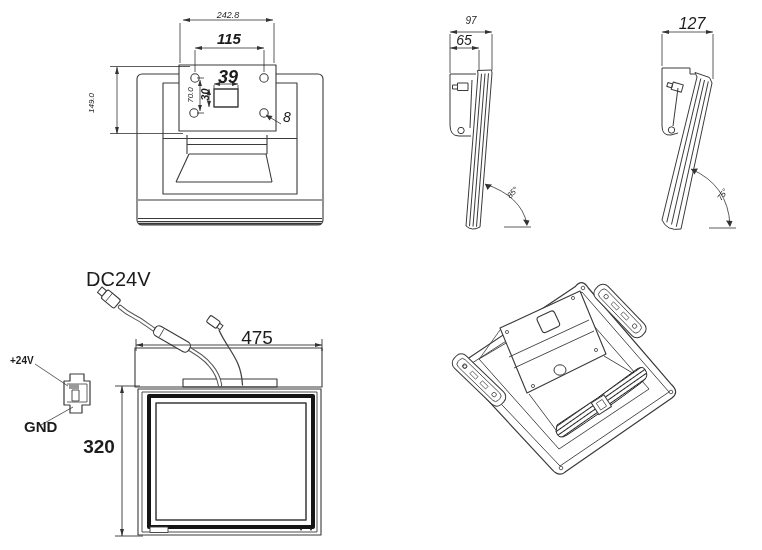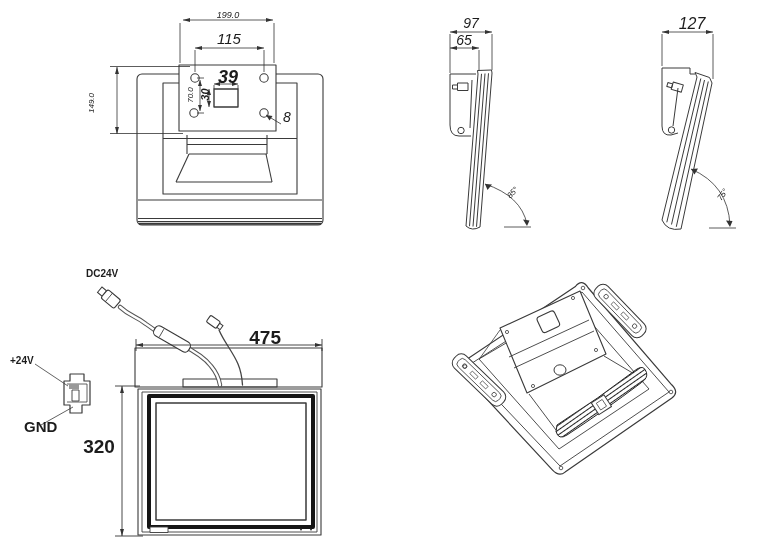--- a/index.html
+++ b/index.html
@@ -260,35 +260,35 @@
     </g>
     <g stroke-width="0.8">
       <circle cx="561" cy="468" r="1.8"></circle>
           <circle cx="671" cy="392" r="1.8"></circle>
       <circle cx="465" cy="366.5" r="1.8"></circle>
           <circle cx="583" cy="288" r="1.8"></circle>
     </g>
   </g>
 </svg>
 
-<div class="lab ctr it" style="left:200px;top:11px;width:56px;font-size:9px;">199.0</div>
-<div class="lab ctr it" style="left:204px;top:31px;width:50px;font-size:15px;">115</div>
+<div class="lab ctr it" style="left:200px;top:11px;width:56px;font-size:9px;">242.8</div>
+<div class="lab ctr it" style="left:204px;top:31px;width:50px;font-size:15px;font-weight:bold;">115</div>
 <div class="lab ctr it" style="left:210px;top:68px;width:36px;font-size:18px;font-weight:600;">39</div>
 <div class="lab ctr it rot" style="left:195px;top:89px;width:20px;font-size:11px;font-weight:600;">30</div>
 <div class="lab ctr it rot" style="left:176px;top:91px;width:30px;font-size:8px;">70.0</div>
 <div class="lab ctr it rot" style="left:75px;top:99px;width:34px;font-size:8px;">149.0</div>
 <div class="lab it" style="left:283px;top:110px;font-size:14px;">8</div>
 
-<div class="lab ctr it" style="left:455px;top:16px;width:32px;font-size:14px;">97</div>
+<div class="lab ctr it" style="left:455px;top:16px;width:32px;font-size:10px;">97</div>
 <div class="lab ctr it" style="left:448px;top:33px;width:32px;font-size:14px;">65</div>
 <div class="lab ctr it" style="left:501px;top:189px;width:24px;font-size:8px;transform:rotate(-48deg);transform-origin:50% 50%;">85°</div>
 
 <div class="lab ctr it" style="left:674px;top:16px;width:36px;font-size:16px;">127</div>
 <div class="lab ctr it" style="left:711px;top:191px;width:24px;font-size:8px;transform:rotate(-55deg);transform-origin:50% 50%;">75°</div>
 
-<div class="lab ctr" style="left:233px;top:328px;width:48px;font-size:19px;font-weight:700;text-align:right;">475</div>
+<div class="lab ctr" style="left:233px;top:328px;width:48px;font-size:19px;font-weight:400;">475</div>
 <div class="lab ctr" style="left:75px;top:437px;width:48px;font-size:19px;font-weight:600;">320</div>
 
-<div class="lab" style="left:86px;top:269px;font-size:10px;font-weight:700;">DC24V</div>
+<div class="lab" style="left:86px;top:269px;font-size:20px;font-weight:400;">DC24V</div>
 <div class="lab" style="left:10px;top:356px;font-size:10px;font-weight:700;text-align:center;">+24V</div>
 <div class="lab" style="left:24px;top:419px;font-size:15px;font-weight:700;">GND</div>
 
 </div>
 
 </body></html>

